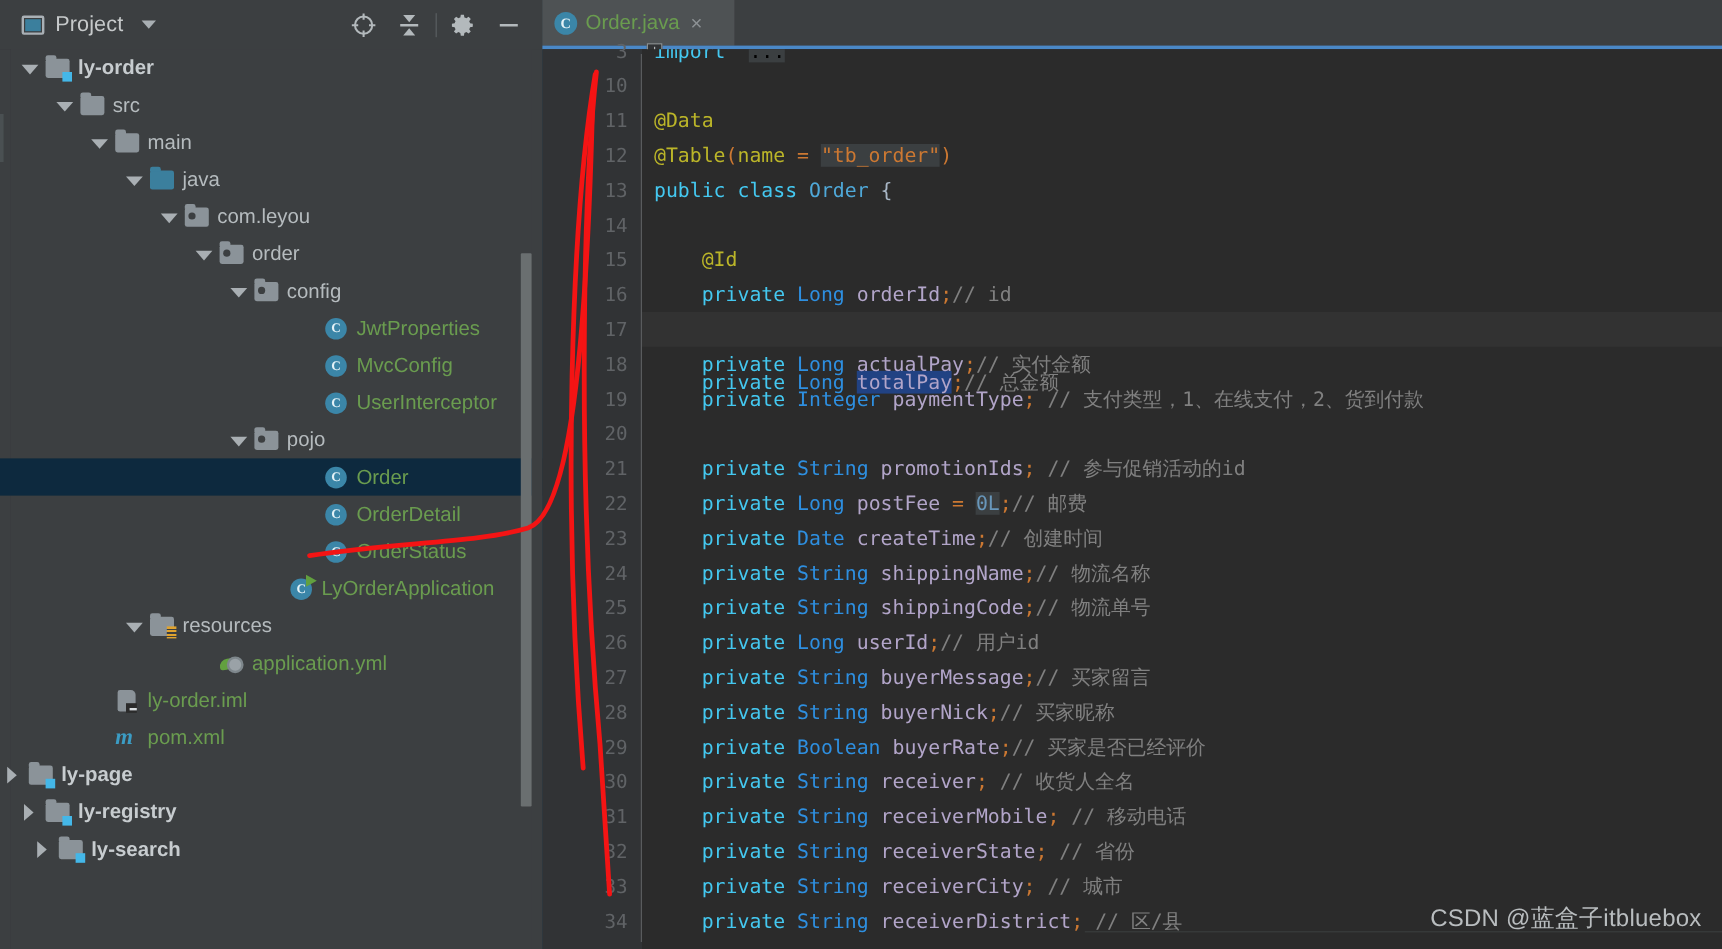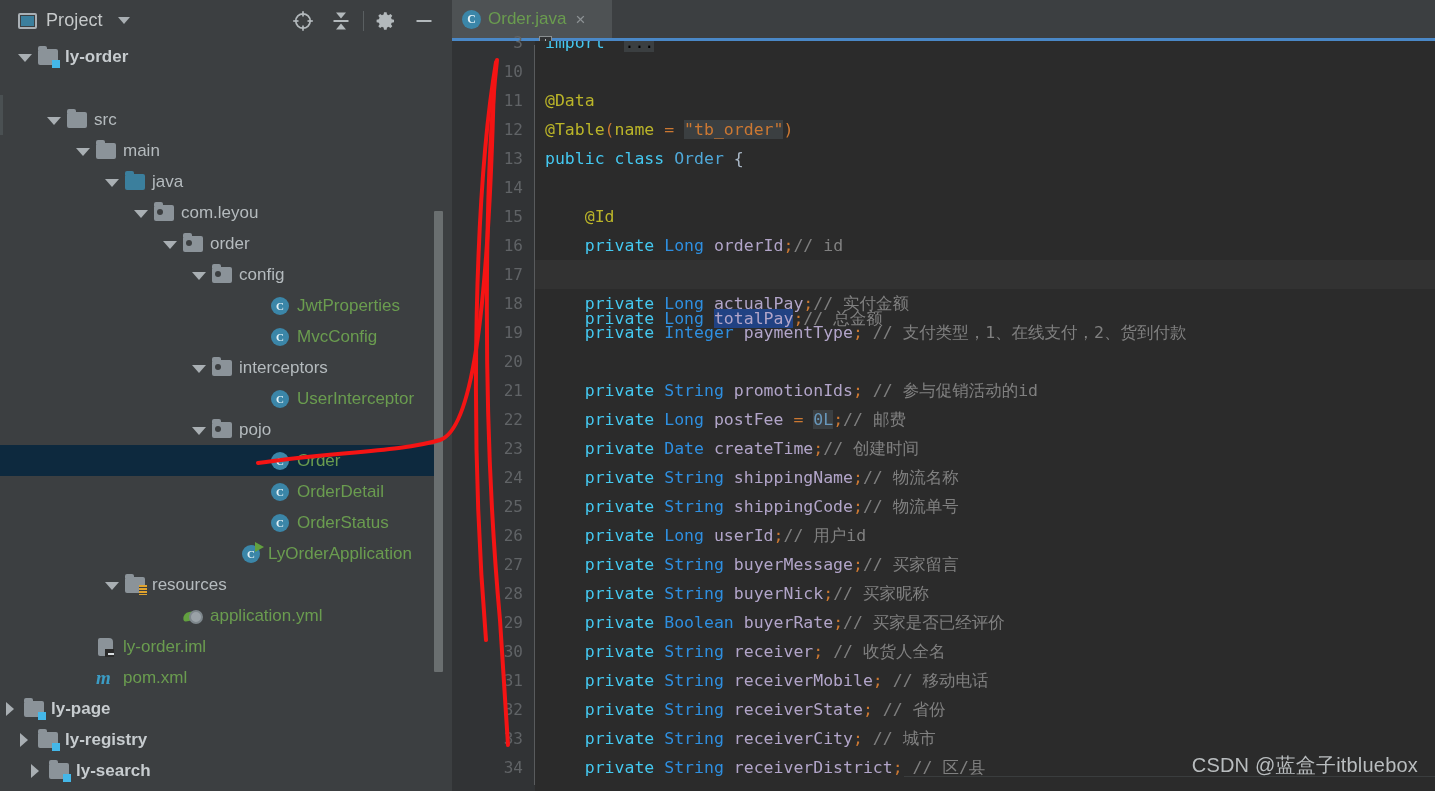--- a/index.html
+++ b/index.html
@@ -227,21 +227,21 @@
     </div>
 
     <div id="tree">
         <div class="trow" style="padding-left: 18px;">
           <span class="twist open"></span>
           <span class="ticon" style="margin-left: 6px;">
             <span class="f-gray f-mod"></span>
           </span>
           <span class="tlabel bold">ly-order</span>
         </div>
-        <div class="trow" style="padding-left: 47px; margin-top: 32px;">
+        <div class="trow" style="padding-left: 47px;">
           <span class="twist open"></span>
           <span class="ticon" style="margin-left: 6px;">
             <span class="f-gray"></span>
           </span>
           <span class="tlabel">src</span>
         </div>
         <div class="trow" style="padding-left: 76px;">
           <span class="twist open"></span>
           <span class="ticon" style="margin-left: 6px;">
             <span class="f-gray"></span>
@@ -282,27 +282,20 @@
             <span class="cls-icon">C</span>
           </span>
           <span class="tlabel green">JwtProperties</span>
         </div>
         <div class="trow" style="padding-left: 250px;">
           <span class="twist none"></span>
           <span class="ticon" style="margin-left: 6px;">
             <span class="cls-icon">C</span>
           </span>
           <span class="tlabel green">MvcConfig</span>
-        </div>
-        <div class="trow" style="padding-left: 192px;">
-          <span class="twist open"></span>
-          <span class="ticon" style="margin-left: 6px;">
-            <span class="pkg"></span>
-          </span>
-          <span class="tlabel">interceptors</span>
         </div>
         <div class="trow" style="padding-left: 250px;">
           <span class="twist none"></span>
           <span class="ticon" style="margin-left: 6px;">
             <span class="cls-icon">C</span>
           </span>
           <span class="tlabel green">UserInterceptor</span>
         </div>
         <div class="trow" style="padding-left: 192px;">
           <span class="twist open"></span>

